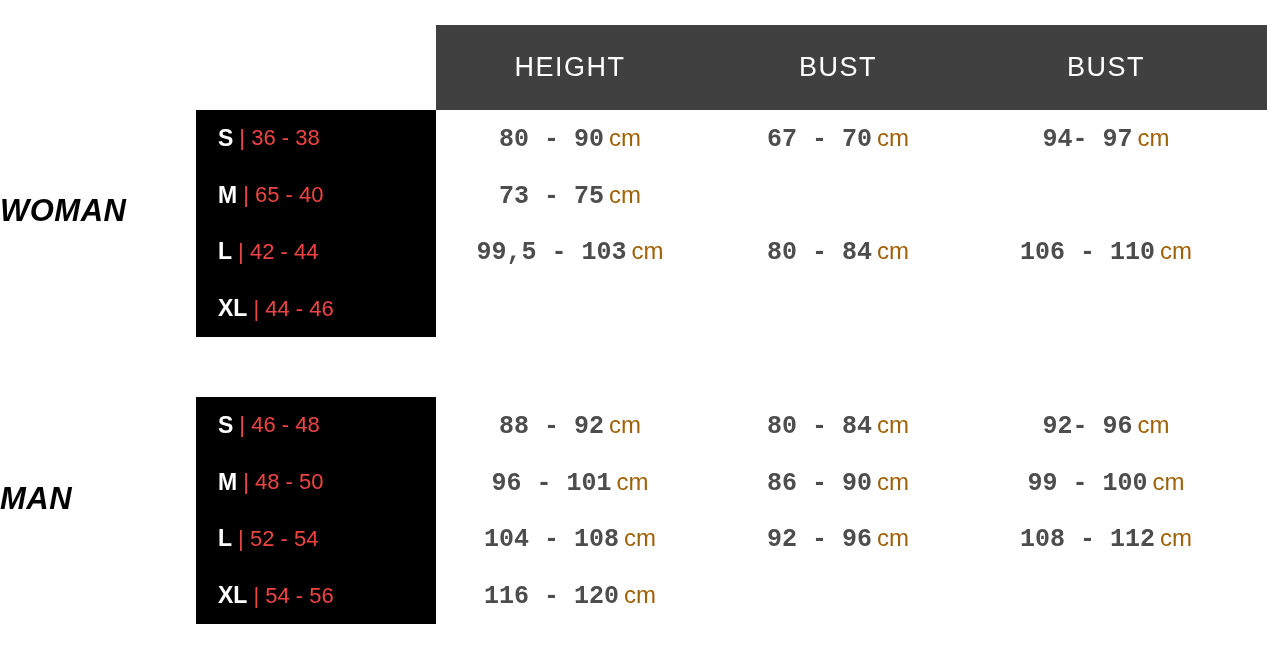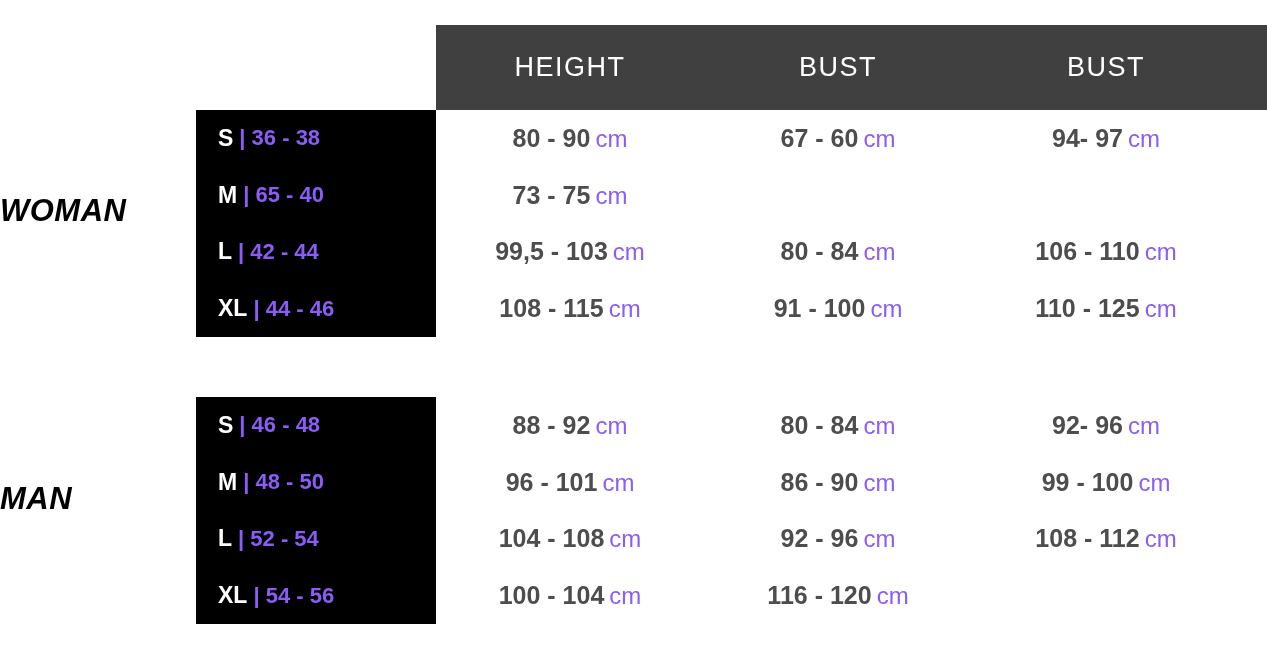--- a/index.html
+++ b/index.html
@@ -67,23 +67,23 @@
     color: #ffffff;
     font-size: 22px;
     white-space: nowrap;
   }
   .size-row .sz {
     font-weight: bold;
     font-size: 23px;
     margin-right: 6px;
   }
   .size-row .rng {
-    font-weight: 700;
+    font-weight: 400;
     font-size: 22px;
-    color: #8b5cf6;
+    color: #ef4444;
   }
 
   
   .meas-grid {
     position: absolute;
     left: 436px;
     width: 804px;
   }
   .meas-grid.woman { top: 110px; }
   .meas-grid.man   { top: 397px; }
@@ -96,24 +96,25 @@
   .meas-cell {
     flex: 0 0 268px;
     text-align: center;
     font-size: 25px;
     color: #595959;
     white-space: nowrap;
   }
   .meas-cell .v {
     font-weight: bold;
     color: #4d4d4d;
+    font-family: Liberation Mono, monospace;
   }
   .meas-cell .u {
     font-weight: 400;
-    color: #8b5cf6;
+    color: #a16207;
     font-size: 24px;
     margin-left: 5px;
   }
 </style>
 </head>
 <body>
 
 <div class="header-band">
   <div class="header-cell">HEIGHT</div>
   <div class="header-cell">BUST</div>
@@ -140,51 +141,40 @@
     <span class="rng">| 44 - 46</span>
   </div>
 </div>
 
 <div class="meas-grid woman">
   <div class="meas-row">
     <div class="meas-cell">
       <span class="v">80 - 90</span><span class="u">cm</span>
     </div>
     <div class="meas-cell">
-      <span class="v">67 - 60</span><span class="u">cm</span>
+      <span class="v">67 - 70</span><span class="u">cm</span>
     </div>
     <div class="meas-cell">
       <span class="v">94- 97</span><span class="u">cm</span>
     </div>
   </div>
   <div class="meas-row">
     <div class="meas-cell">
       <span class="v">73 - 75</span><span class="u">cm</span>
     </div>
   </div>
   <div class="meas-row">
     <div class="meas-cell">
       <span class="v">99,5 - 103</span><span class="u">cm</span>
     </div>
     <div class="meas-cell">
       <span class="v">80 - 84</span><span class="u">cm</span>
     </div>
     <div class="meas-cell">
       <span class="v">106 - 110</span><span class="u">cm</span>
-    </div>
-  </div>
-  <div class="meas-row">
-    <div class="meas-cell">
-      <span class="v">108 - 115</span><span class="u">cm</span>
-    </div>
-    <div class="meas-cell">
-      <span class="v">91 - 100</span><span class="u">cm</span>
-    </div>
-    <div class="meas-cell">
-      <span class="v">110 - 125</span><span class="u">cm</span>
     </div>
   </div>
 </div>
 
 <div class="group-label man">MAN</div>
 
 <div class="size-box man">
   <div class="size-row">
     <span class="sz">S</span>
     <span class="rng">| 46 - 48</span>
@@ -232,19 +222,16 @@
     </div>
     <div class="meas-cell">
       <span class="v">92 - 96</span><span class="u">cm</span>
     </div>
     <div class="meas-cell">
       <span class="v">108 - 112</span><span class="u">cm</span>
     </div>
   </div>
   <div class="meas-row">
     <div class="meas-cell">
-      <span class="v">100 - 104</span><span class="u">cm</span>
-    </div>
-    <div class="meas-cell">
       <span class="v">116 - 120</span><span class="u">cm</span>
     </div>
   </div>
 </div>
 
 </body></html>

